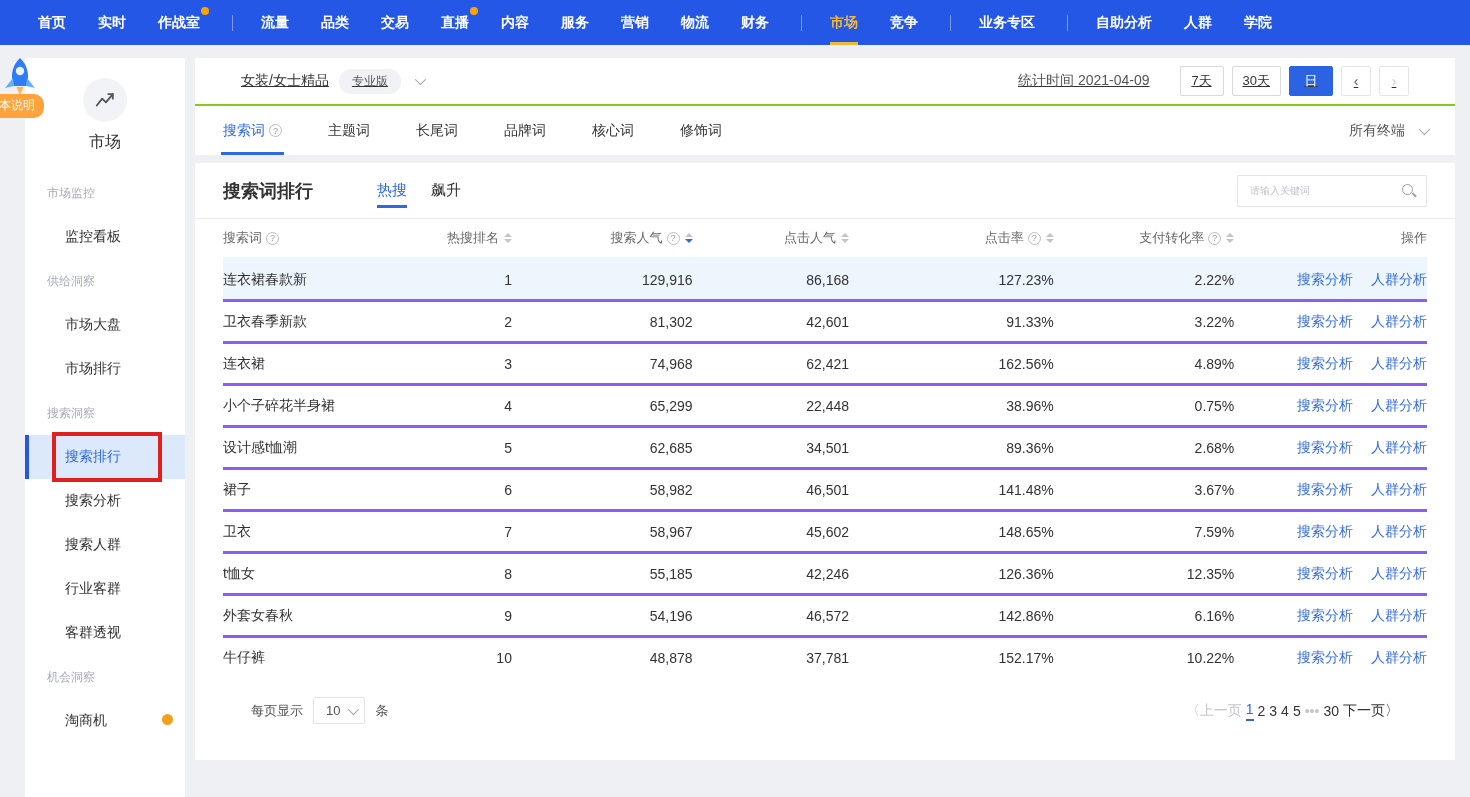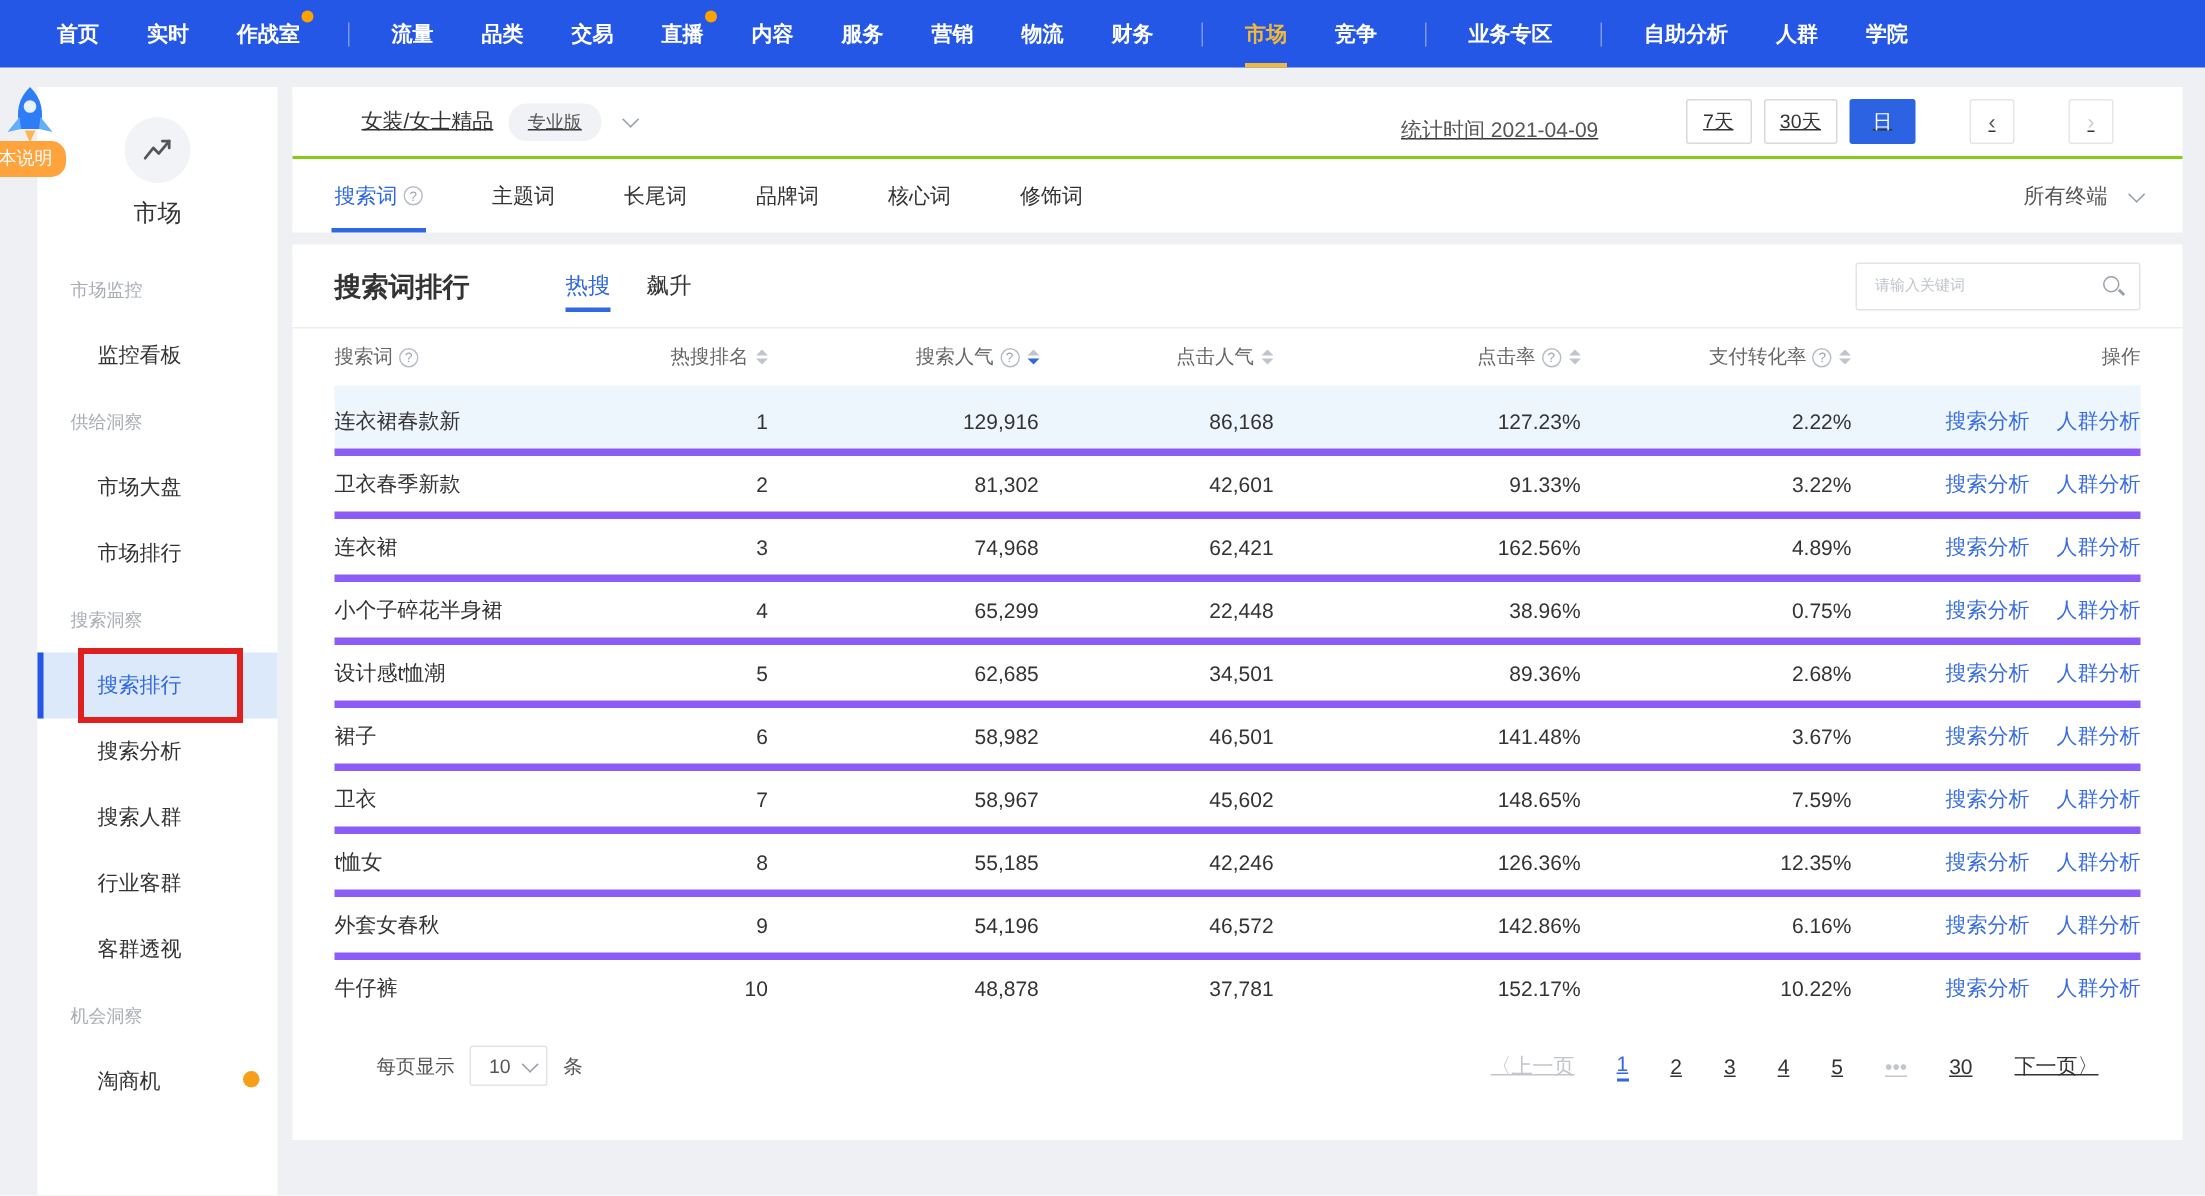--- a/index.html
+++ b/index.html
@@ -62,21 +62,21 @@
   }
   .bc-category { font-size:14px; color:#333; }
   .version-badge {
     margin-left:10px; background:#f1f2f5; color:#555; font-size:12px;
     border-radius:12px; padding:4px 13px;
   }
   .chev {
     display:inline-block; width:8px; height:8px; border-right:1.5px solid #9aa0a8;
     border-bottom:1.5px solid #9aa0a8; transform:rotate(45deg) translateY(-2px); margin-left:14px;
   }
-  .bc-right { margin-left:auto; display:flex; align-items:flex-end;gap:28px; }
+  .bc-right { margin-left:auto; display:flex; align-items:center; }
   .stat-time { font-size:14px; color:#555; margin-right:22px; }
   .range-btn {
     min-width:44px; height:30px; padding:0 10px; margin-left:8px; background:#fff;
     border:1px solid #d9d9d9; border-radius:2px; font-size:13px; color:#333; cursor:pointer;
     font-family:inherit;
   }
   .range-btn.active { background:#2b63e3; border-color:#2b63e3; color:#fff; }
   .arrow-btn {
     width:30px; height:30px; margin-left:8px; background:#fff; border:1px solid #e4e6ea;
     border-radius:2px; font-size:14px; cursor:pointer; color:#555; font-family:inherit;
@@ -134,34 +134,34 @@
   }
   .thead { height:38px; color:#666; font-size:13px; }
   .th-inner { display:inline-flex; align-items:center; }
   .col0 { justify-self:start; text-align:left; }
   .col1,.col2,.col3,.col4,.col5,.col6 { justify-self:end; text-align:right; }
   .sort { display:inline-flex; flex-direction:column; margin-left:5px; }
   .tri { width:0; height:0; border-left:4px solid transparent; border-right:4px solid transparent; }
   .tri.up { border-bottom:4px solid #c0c4cc; margin-bottom:2px; }
   .tri.down { border-top:4px solid #c0c4cc; }
   .tri.on { border-top-color:#2f68e0; border-bottom-color:#2f68e0; }
-  .tr { height:42px; border-top:5px solid #8b5cf6; font-size:14px; color:#333; }
+  .tr { height:42px; border-top:3px solid #8b5cf6; font-size:14px; color:#333; }
   .tr.hl { background:#edf5fd; border-top-color:#edf5fd; }
   .actions .lnk { color:#3a6ee0; text-decoration:none; cursor:pointer; }
   .actions .lnk + .lnk { margin-left:18px; }
   
   .tfoot { display:flex; align-items:center; margin:20px 28px 0; }
   .perpage { display:flex; align-items:center; font-size:13px; color:#555; }
   .pp-select {
     display:flex; align-items:center; border:1px solid #e2e4e8; border-radius:2px;
     padding:5px 8px 5px 12px; margin:0 10px; cursor:pointer; color:#555;
   }
   .pp-select .chev { margin-left:8px; }
   .pagination { margin-left:auto; display:flex; align-items:center; font-size:14px; }
-  .pg { margin-left:28px; cursor:pointer; color:#333;text-decoration:underline; }
+  .pg { margin-left:4px; cursor:pointer; color:#333; }
   .pg.prev, .pg.dots { color:#c2c6cc; }
   .pg.num.active { color:#2f68e0; border-bottom:2px solid #2f68e0; padding-bottom:2px; cursor:default; }
 </style>
 </head>
 <body>
 
 <div class="topnav">
     <div class="nav-item">
       <span>首页</span>
     </div>

